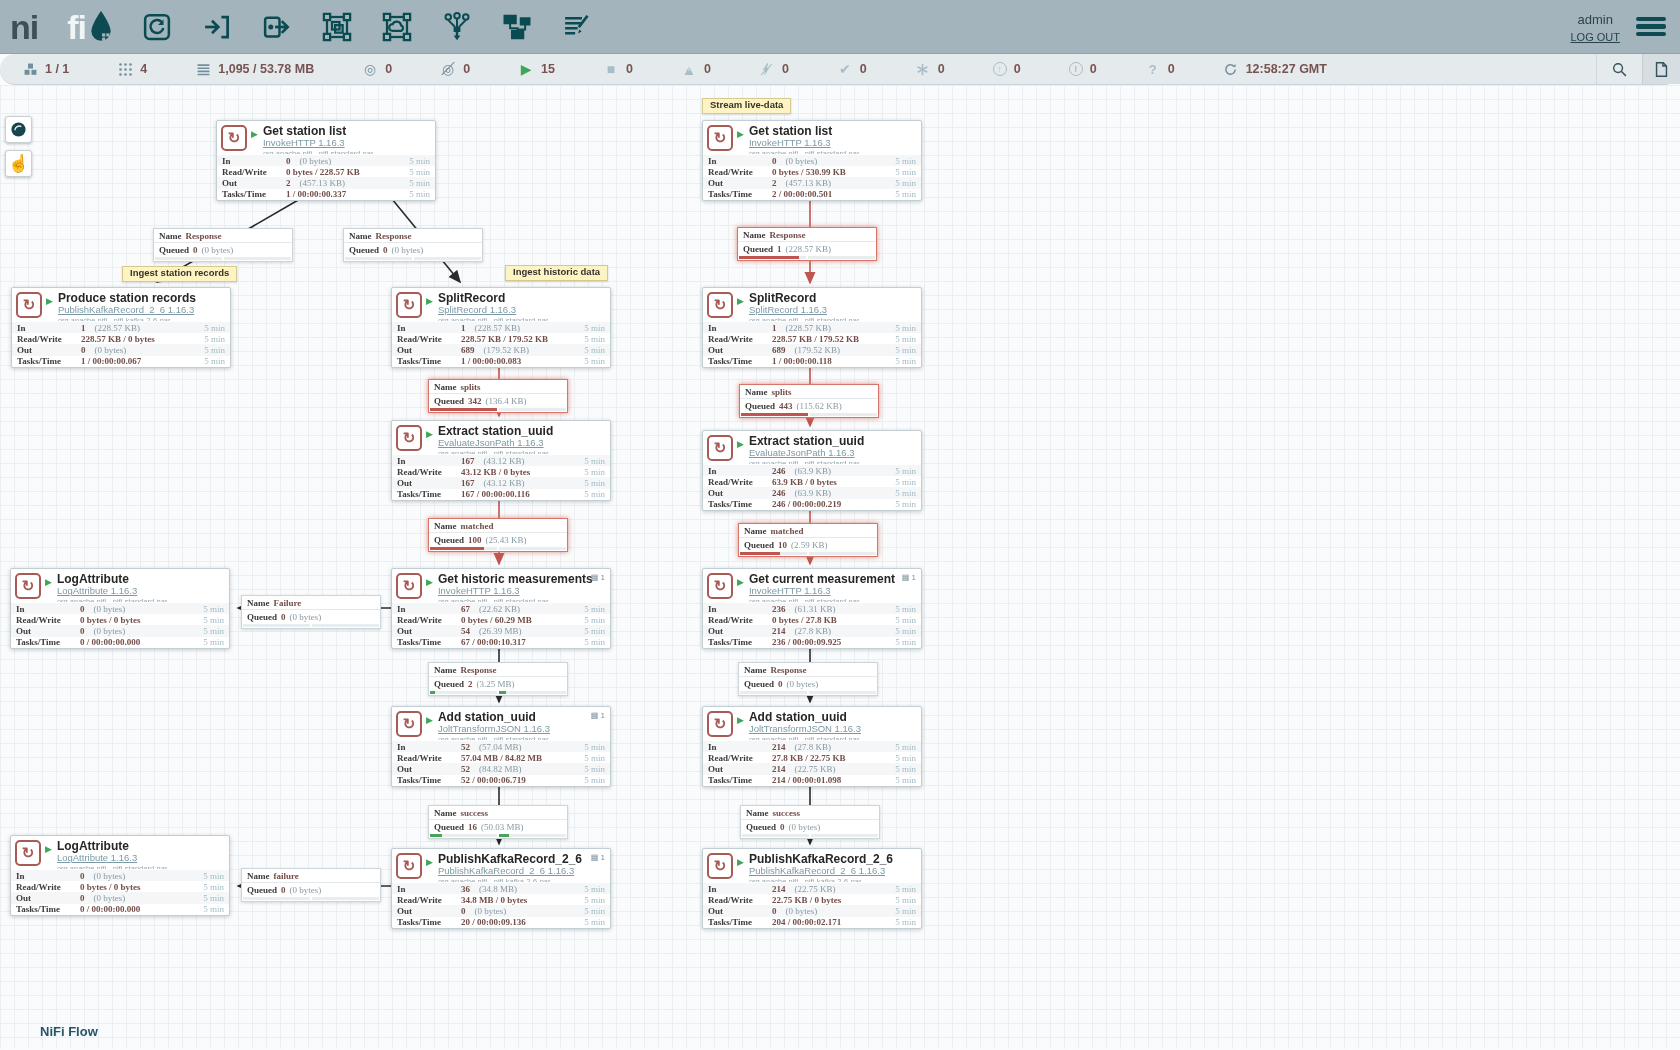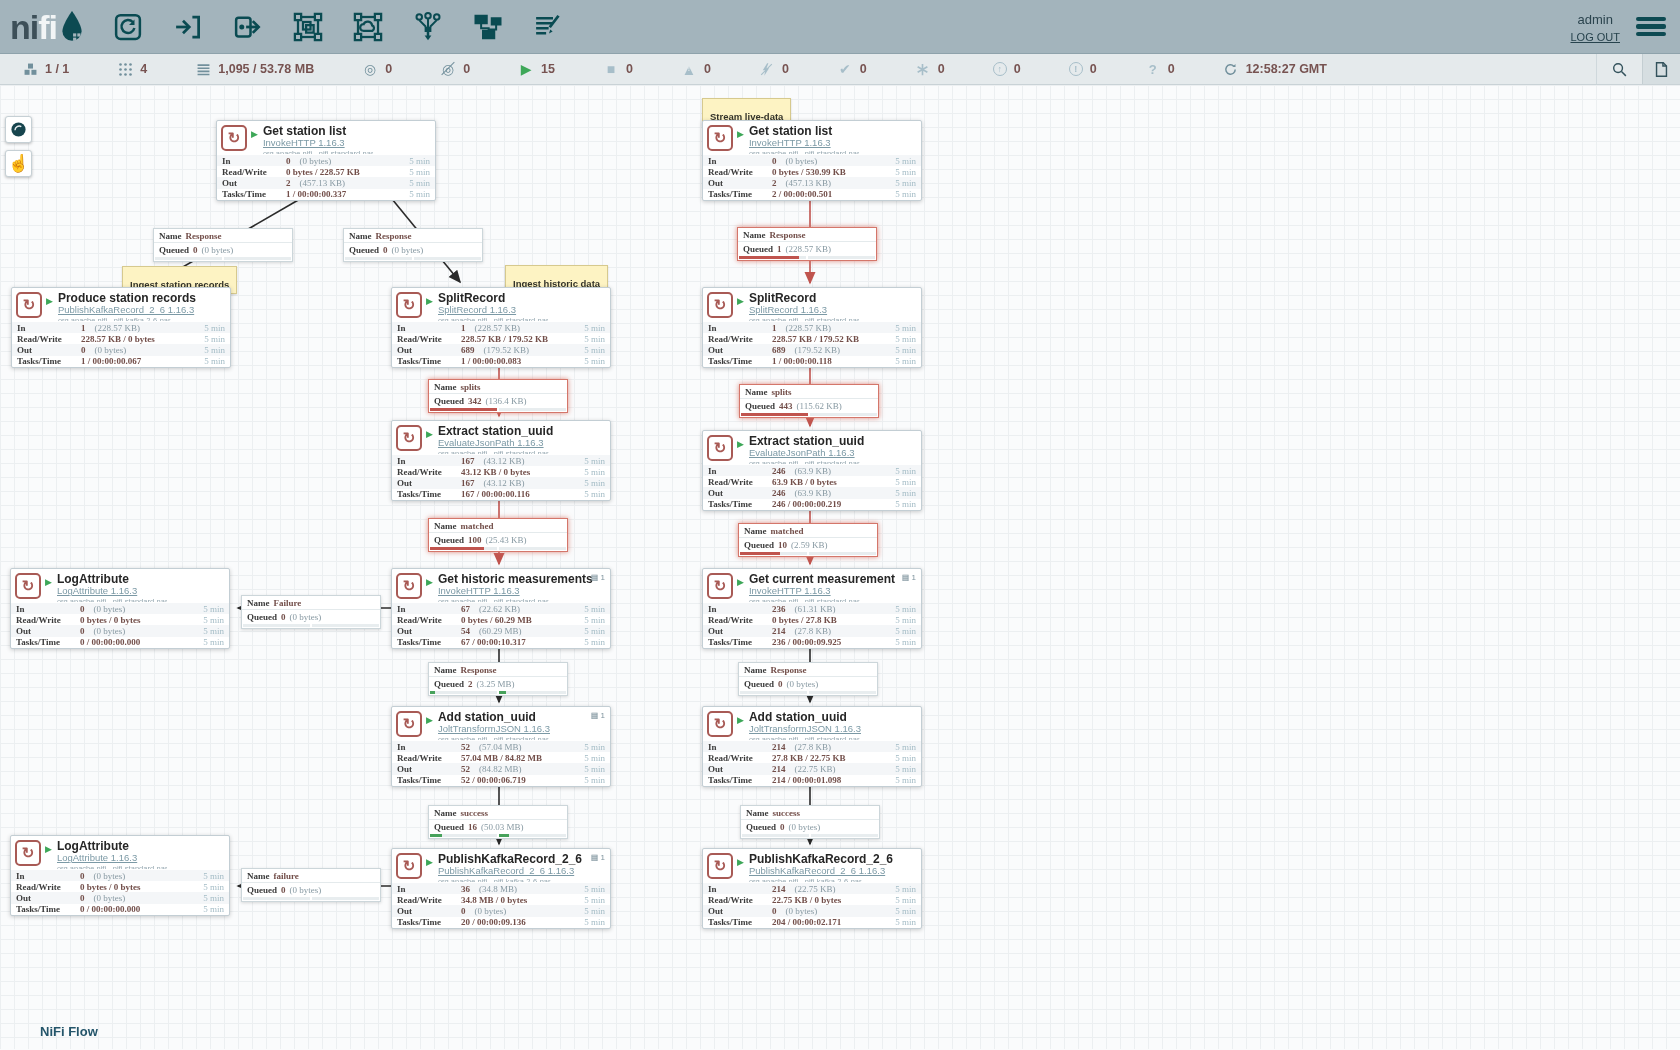--- a/index.html
+++ b/index.html
@@ -4,35 +4,35 @@
 <style>
   * { margin:0; padding:0; box-sizing:border-box; }
   html,body { width:1680px; height:1050px; overflow:hidden;
     font-family:"Liberation Sans", sans-serif; background:#fafbfc; }
 
   
   #header { height:54px; background:#a3b4bc; display:flex; align-items:center;
     padding:0 14px 0 10px; border-bottom:1px solid #8ea2ab; }
   #logo { display:flex; align-items:flex-end; margin-right:26px; }
   #logo .ni { font-size:34px; font-weight:bold; color:#3d4f58; letter-spacing:-1px; line-height:1; }
-  #logo .fi { font-size:34px; font-weight:bold; color:#f2f5f6; letter-spacing:-1px; line-height:1; }
+  #logo .fi { font-size:34px; font-weight:bold; color:#f2f5f6; letter-spacing:-1px; line-height:1;padding-left:29px; }
   #logo svg { margin-left:2px; }
   #toolbar { display:flex; align-items:center; gap:26px; color:#0a4b52; }
   .tb-icon { width:34px; height:34px; display:flex; align-items:center; justify-content:center; cursor:grab; }
   .tb-icon svg { width:30px; height:30px; stroke:#0a4b52; }
   #header-right { margin-left:auto; display:flex; align-items:center; gap:16px; }
   #user-block { text-align:center; line-height:1.35; }
   #current-user { font-size:13px; color:#2b444e; }
   #logout-link { font-size:11px; color:#27434d; text-decoration:underline; cursor:pointer; display:block; }
   #hamburger { width:30px; cursor:pointer; }
   #hamburger div { height:4.5px; background:#0d4a52; border-radius:2px; margin:3px 0; }
 
   
   #statusbar { height:31px; background:#e5eaec; border-bottom:1px solid #c9d2d6;
-    display:flex; align-items:center; padding-left:22px; }
+    display:flex; align-items:center; padding-left:22px;border-radius:15px; }
   .sb-item { display:flex; align-items:center; gap:7px; margin-right:48px; white-space:nowrap; }
   .sb-icon { color:#72909c; font-size:14px; line-height:1; display:inline-flex; align-items:center; justify-content:center; width:16px; height:16px; position:relative; }
   .sb-icon svg { width:15px; height:15px; }
   .sb-val { font-size:12.5px; font-weight:bold; color:#775351; }
   .sb-icon.green { color:#3da758; }
   .sb-icon.pale { color:#a7bec9; }
   .circ { border:1.7px solid #a7bec9; border-radius:50%; width:14px; height:14px;
     display:inline-flex; align-items:center; justify-content:center; font-size:9px; font-weight:bold; color:#a7bec9; }
   .slash::after { content:""; position:absolute; left:-1px; top:7px; width:18px; border-top:1.7px solid #72909c; transform:rotate(-45deg); }
   .warn { position:relative; color:#a7bec9; font-size:15px; }
@@ -47,21 +47,21 @@
     background-image:linear-gradient(#eceff1 1px, transparent 1px),
                      linear-gradient(90deg,#eceff1 1px, transparent 1px);
     background-size:14px 14px; }
   #wires { position:absolute; left:0; top:0; z-index:1; }
 
   .palette-btn { position:absolute; left:5px; width:27px; height:27px; background:#fff;
     border:1px solid #c6d0d5; border-radius:3px; box-shadow:0 1px 3px rgba(0,0,0,.25);
     display:flex; align-items:center; justify-content:center; cursor:pointer; z-index:5; }
 
   .flow-label { position:absolute; background:#fdf3c3; border:1px solid #d6c98e;
-    font-size:9.5px; font-weight:bold; color:#35342a; padding:12px 7px 3px; white-space:nowrap;
+    font-size:9.5px; font-weight:bold; color:#35342a; padding:0 7px 3px; white-space:nowrap;
     box-shadow:0 1px 2px rgba(0,0,0,.15); z-index:2; cursor:pointer; }
 
   .proc { position:absolute; width:220px; background:#fff; border:1px solid #c3ced4;
     border-radius:2px; box-shadow:0 1px 4px rgba(0,0,0,.20); z-index:3; cursor:pointer; }
   .p-head { display:flex; padding:4px 4px 1px 4px; height:34px; position:relative; }
   .p-icon { width:26px; height:26px; border:2px solid #a85a55; border-radius:5px; color:#a85a55;
     font-size:15px; font-weight:bold; line-height:22px; text-align:center; flex:none; }
   .p-run { color:#3da758; font-size:9px; margin:4px 5px 0 4px; flex:none; }
   .p-meta { overflow:hidden; }
   .p-name { font-size:12px; font-weight:bold; color:#262626; line-height:1.12; white-space:nowrap; }
@@ -804,21 +804,21 @@
           </div>
           <div class="p-row">
             <span class="r-label">Read/Write</span>
             <span class="r-strong">0 bytes / 60.29 MB</span>
             <span class="r-rest"></span>
             <span class="r-window">5 min</span>
           </div>
           <div class="p-row alt">
             <span class="r-label">Out</span>
             <span class="r-strong">54</span>
-            <span class="r-rest">(60.29 MB)</span>
+            <span class="r-rest">(26.39 MB)</span>
             <span class="r-window">5 min</span>
           </div>
           <div class="p-row">
             <span class="r-label">Tasks/Time</span>
             <span class="r-strong">67 / 00:00:10.317</span>
             <span class="r-rest"></span>
             <span class="r-window">5 min</span>
           </div>
         </div>
   </div>

